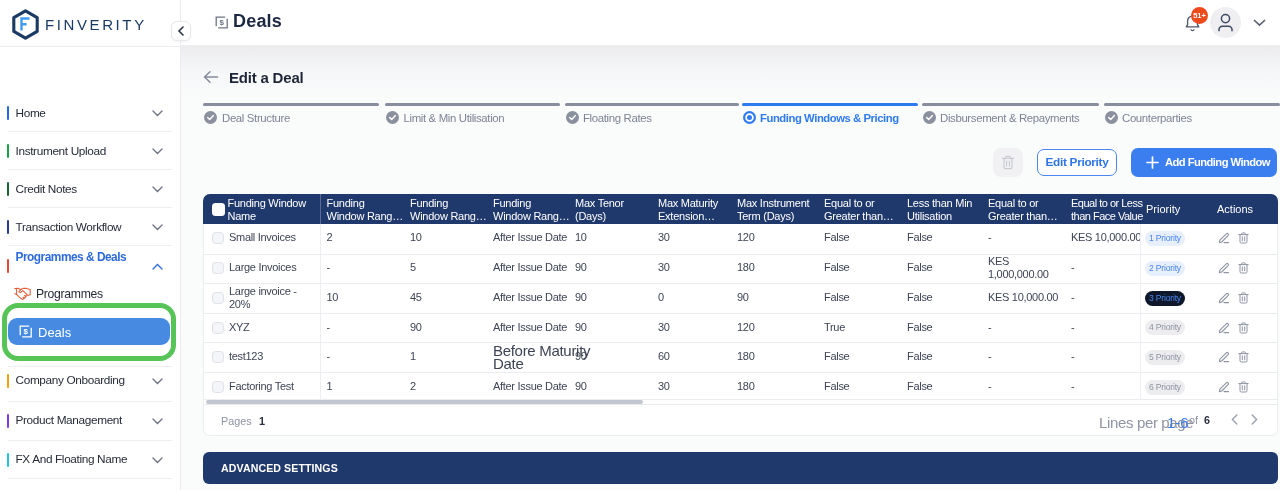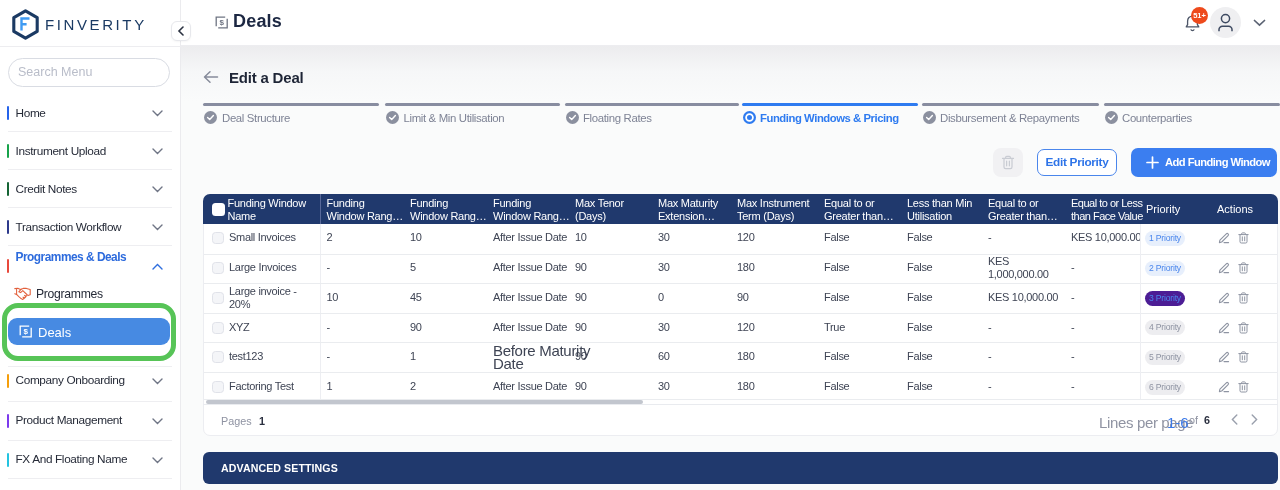--- a/index.html
+++ b/index.html
@@ -39,21 +39,20 @@
     </div>
 <div class="abs" style="left:0; top:0; width:181px; height:490px; background:#fff; border-right:1px solid #ebebee;"></div>
 <div class="abs" style="left:0; top:46px; width:181px; height:1px; background:#ededf0;"></div>
 <div class="abs" style="left:12px; top:9px;">
       <svg width="27" height="31" viewBox="0 0 27 31">
 <path d="M13.5 1.8 L25.2 8.6 L25.2 22.4 L13.5 29.2 L1.8 22.4 L1.8 8.6 Z" fill="none" stroke="#1b3a63" stroke-width="3.1" stroke-linejoin="round"></path>
 <path d="M9.5 21.5 L9.5 9.5 L17.5 9.5 M9.5 15.2 L14.6 15.2" fill="none" stroke="#3f9af2" stroke-width="2.4"></path>
 </svg>
     </div>
 <div class="abs" style="left:45px; top:15.5px; font-size:15px; font-weight:normal; color:#1a3a63; letter-spacing:2.6px;">FINVERITY</div>
-<div class="abs" style="left:8px; top:58px; width:162px; height:29px; background:#fff; border:1px solid #d9dce3; border-radius:15px; color:#b9bdc9; font-size:12.5px; line-height:27px; padding-left:9px;">Search Menu</div>
 <div class="abs" style="left:6.5px; top:106px; width:2.5px; height:14px; border-radius:2px; background:#2563eb;"></div>
 <div class="abs" style="left:15.5px; top:105.5px; font-size:11.8px; color:#262b38; letter-spacing:-0.35px; white-space:nowrap;">Home</div>
 <div class="abs" style="left:152px; top:110px;">
       <svg width="11" height="7" viewBox="0 0 11 7">
         <path d="M1 1 L5.5 5.4 L10 1" fill="none" stroke="#6f7585" stroke-width="1.4" stroke-linecap="round"></path>
       </svg>
     </div>
 <div class="abs" style="left:8px; top:131px; width:164px; height:1px; background:#eeeef1;"></div>
 <div class="abs" style="left:6.5px; top:144px; width:2.5px; height:14px; border-radius:2px; background:#17a34a;"></div>
 <div class="abs" style="left:15.5px; top:143.5px; font-size:11.8px; color:#262b38; letter-spacing:-0.35px; white-space:nowrap;">Instrument Upload</div>
@@ -321,21 +320,21 @@
       <svg width="12" height="12" viewBox="0 0 12 12">
 <path d="M1.4 10.6 L1.9 8.2 L8.3 1.8 A1.25 1.25 0 0 1 10.1 3.6 L3.7 10 L1.4 10.6 Z" fill="none" stroke="#8e94a2" stroke-width="1.1" stroke-linejoin="round"></path>
 <path d="M6 10.6 L10.6 10.6" stroke="#8e94a2" stroke-width="1.1" stroke-linecap="round"></path>
 </svg>
     </div>
 <div class="abs" style="left:1238px; top:262px;">
       <svg width="11" height="12" viewBox="0 0 11 12">
 <path d="M0.8 2.6 L10.2 2.6 M3.6 2.4 L3.6 1.8 A0.9 0.9 0 0 1 4.5 0.9 L6.5 0.9 A0.9 0.9 0 0 1 7.4 1.8 L7.4 2.4 M2 2.8 L2 9.7 A1.3 1.3 0 0 0 3.3 11 L7.7 11 A1.3 1.3 0 0 0 9 9.7 L9 2.8 M4.3 4.8 L4.3 8.8 M6.7 4.8 L6.7 8.8" fill="none" stroke="#8e94a2" stroke-width="1.0" stroke-linecap="round"></path>
 </svg>
     </div>
-<div class="abs" style="left:1145px; top:290.5px; width:40px; height:15px; background:#4c1d95; border-radius:8px; color:#4a86ec; font-size:8.6px; letter-spacing:-0.2px; text-align:center; line-height:15px;">3 Priority</div>
+<div class="abs" style="left:1145px; top:290.5px; width:40px; height:15px; background:#0f172a; border-radius:8px; color:#4a86ec; font-size:8.6px; letter-spacing:-0.2px; text-align:center; line-height:15px;">3 Priority</div>
 <div class="abs" style="left:1218px; top:292px;">
       <svg width="12" height="12" viewBox="0 0 12 12">
 <path d="M1.4 10.6 L1.9 8.2 L8.3 1.8 A1.25 1.25 0 0 1 10.1 3.6 L3.7 10 L1.4 10.6 Z" fill="none" stroke="#8e94a2" stroke-width="1.1" stroke-linejoin="round"></path>
 <path d="M6 10.6 L10.6 10.6" stroke="#8e94a2" stroke-width="1.1" stroke-linecap="round"></path>
 </svg>
     </div>
 <div class="abs" style="left:1238px; top:292px;">
       <svg width="11" height="12" viewBox="0 0 11 12">
 <path d="M0.8 2.6 L10.2 2.6 M3.6 2.4 L3.6 1.8 A0.9 0.9 0 0 1 4.5 0.9 L6.5 0.9 A0.9 0.9 0 0 1 7.4 1.8 L7.4 2.4 M2 2.8 L2 9.7 A1.3 1.3 0 0 0 3.3 11 L7.7 11 A1.3 1.3 0 0 0 9 9.7 L9 2.8 M4.3 4.8 L4.3 8.8 M6.7 4.8 L6.7 8.8" fill="none" stroke="#8e94a2" stroke-width="1.0" stroke-linecap="round"></path>
 </svg>

